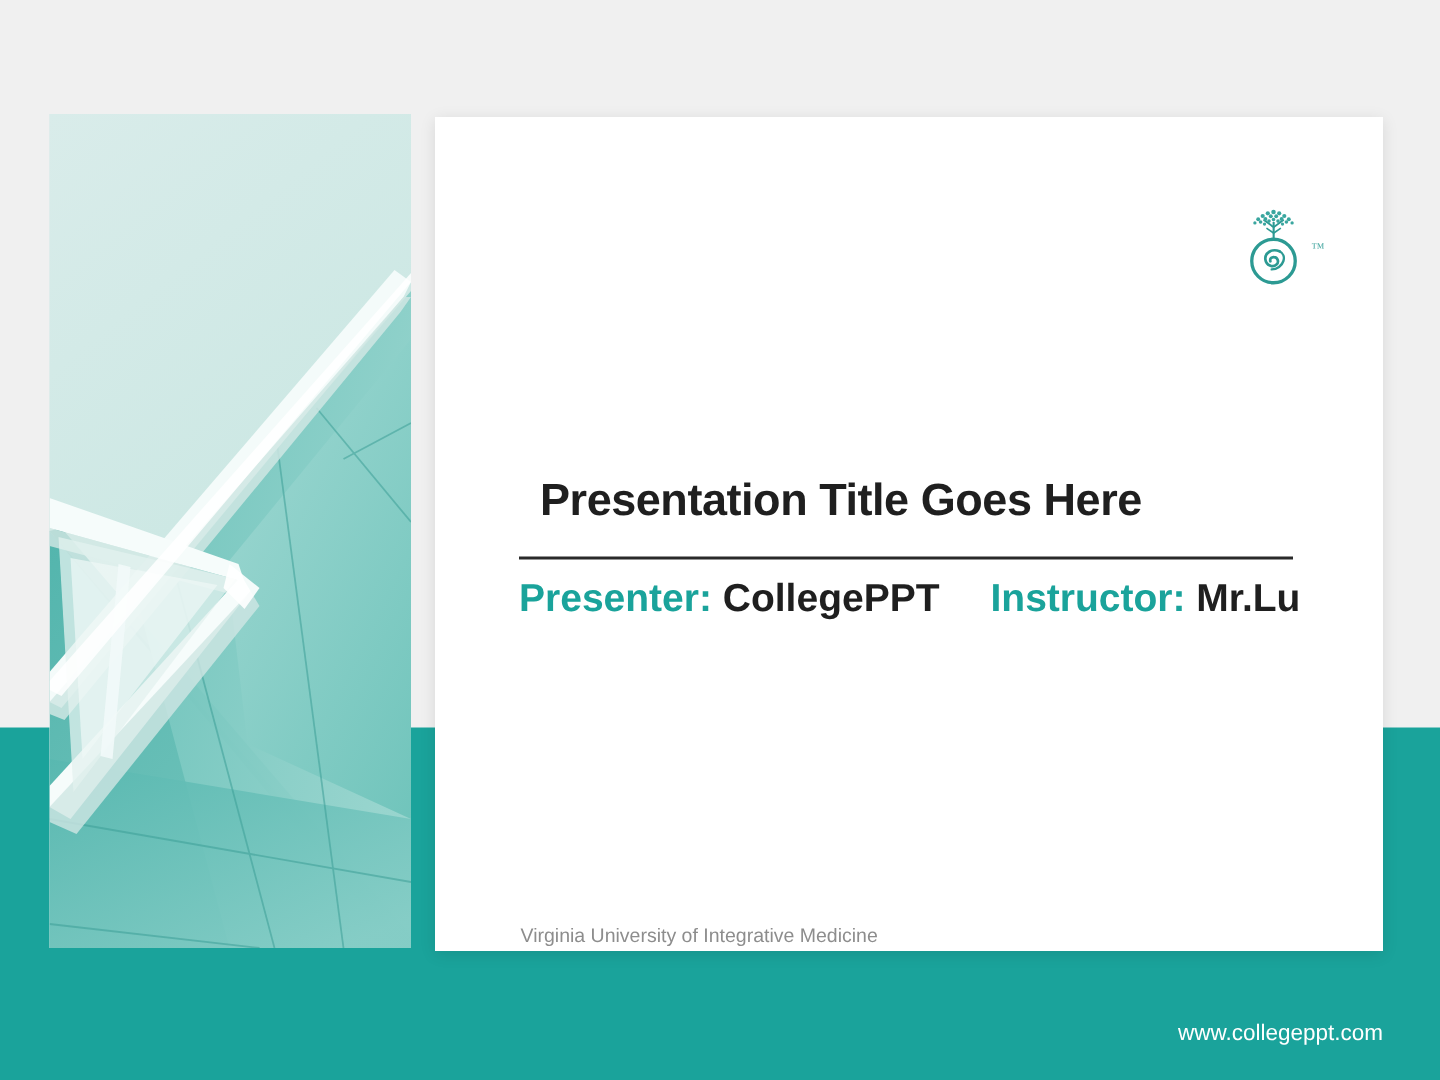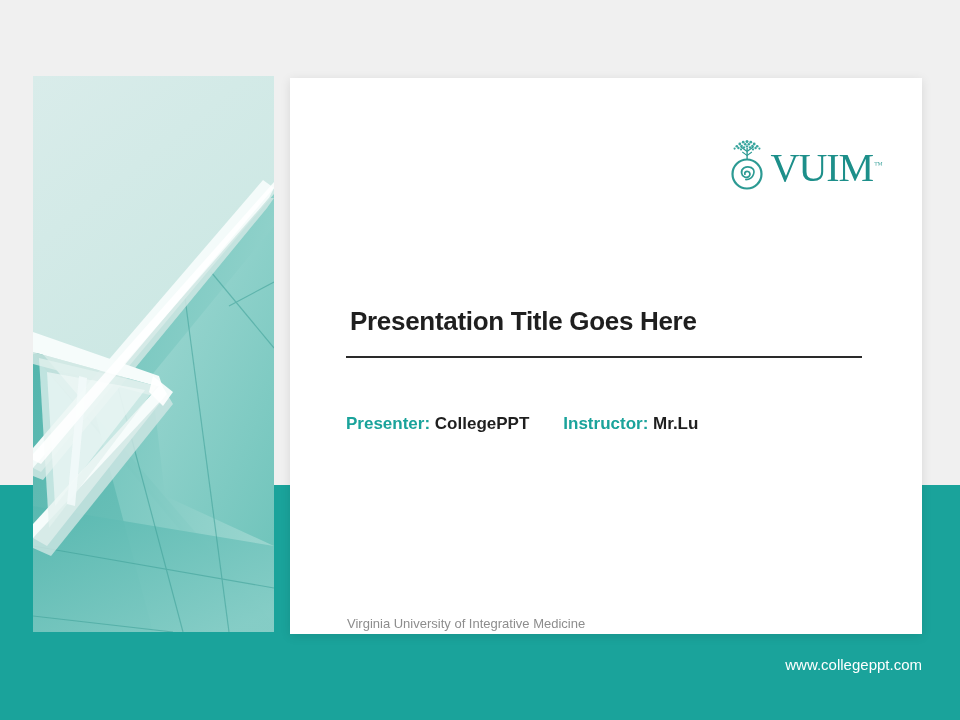--- a/index.html
+++ b/index.html
@@ -90,41 +90,41 @@
   }
 
   
   .title-block {
     position: absolute;
     left: 56px;
     top: 225px;
     width: 518px;
   }
   .slide-title {
-    font-size: 26px;
+    font-size: 30px;
     font-weight: bold;
     color: #1f1f1f;
     letter-spacing: -0.3px;
     line-height: 1.15;
-    margin: 4px;
+    margin: 14px;
     white-space: nowrap;
   }
   .title-rule {
     margin-top: 19px;
     width: 516px;
     height: 2px;
     background: #2a2a2a;
   }
 
   
   .meta-line {
     position: absolute;
     left: 56px;
-    top: 336px;
-    font-size: 17px;
+    top: 305px;
+    font-size: 26px;
     font-weight: bold;
     white-space: nowrap;
     text-align: right;
   }
   .meta-label {
     color: #1aa39b;
   }
   .meta-value {
     color: #1f1f1f;
   }
@@ -140,21 +140,21 @@
     top: 538px;
     font-size: 13px;
     color: #8d8d8d;
     white-space: nowrap;
   }
 
   
   .site-url {
     position: absolute;
     right: 38px;
-    top: 656px;
+    top: 680px;
     font-size: 15px;
     color: #ffffff;
     white-space: nowrap;
   }
 </style>
 </head>
 <body>
 
 <div id="slide">
 
@@ -264,21 +264,20 @@
             <circle cx="17" cy="13.4" r="1.1"></circle>
             <circle cx="29" cy="13.4" r="1.1"></circle>
           </g>
 
           <circle cx="23" cy="38" r="14.5" fill="none" stroke="#2c9a93" stroke-width="2.2"></circle>
 
           <path d="M27 31.5 C22 29.5 17 32.5 17.6 37 C18.1 41 22.6 42.6 25 40.4 C26.9 38.6 25.8 35.6 23.4 35.4 C21.6 35.2 20.4 36.7 20.9 38.2" fill="none" stroke="#2c9a93" stroke-width="1.8" stroke-linecap="round"></path>
           <path d="M27 31.5 C29.6 32.8 30.4 35.6 29.6 38 C28.6 41.2 25.4 43.6 21.8 43.6" fill="none" stroke="#2c9a93" stroke-width="1.6" stroke-linecap="round"></path>
         </svg>
       </span>
-      <span class="logo-word">VUIM</span>
       <span class="logo-tm">™</span>
     </div>
 
     <div class="title-block">
       <h1 class="slide-title">Presentation Title Goes Here</h1>
       <div class="title-rule"></div>
     </div>
 
     <div class="meta-line">
       <span class="meta-label">Presenter:</span> <span class="meta-value">CollegePPT</span><span class="meta-gap"></span><span class="meta-label">Instructor:</span> <span class="meta-value">Mr.Lu</span>

